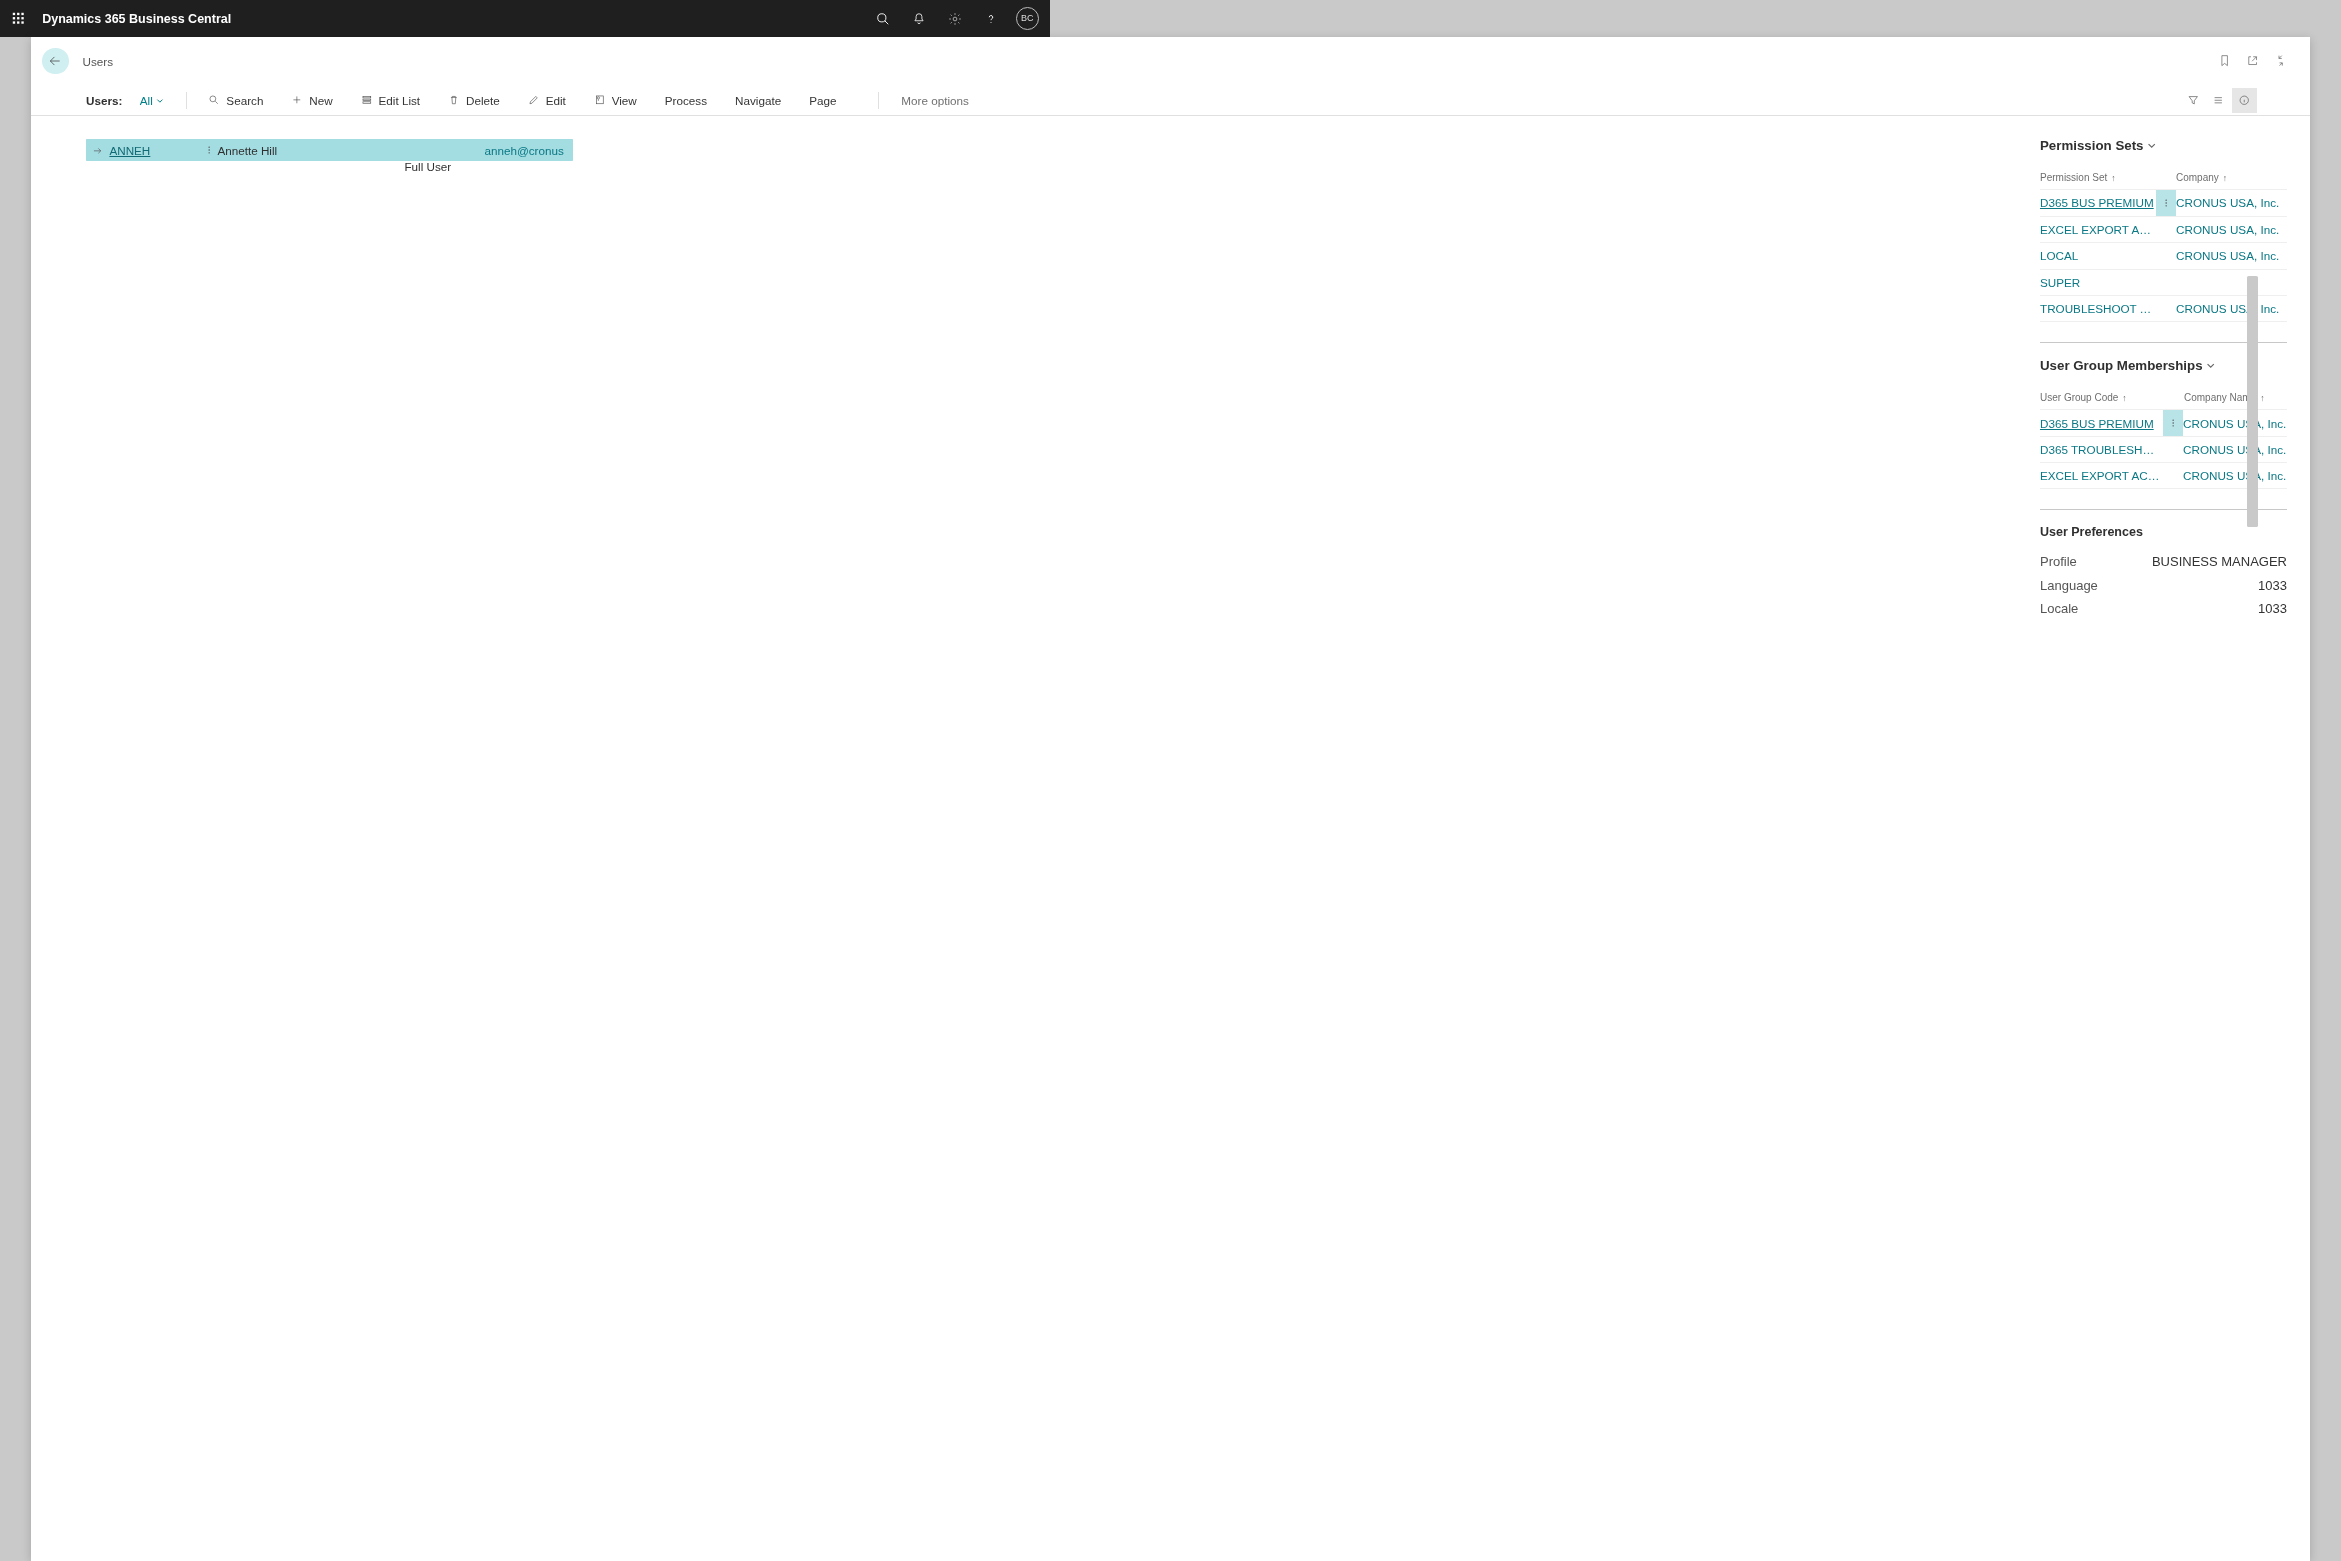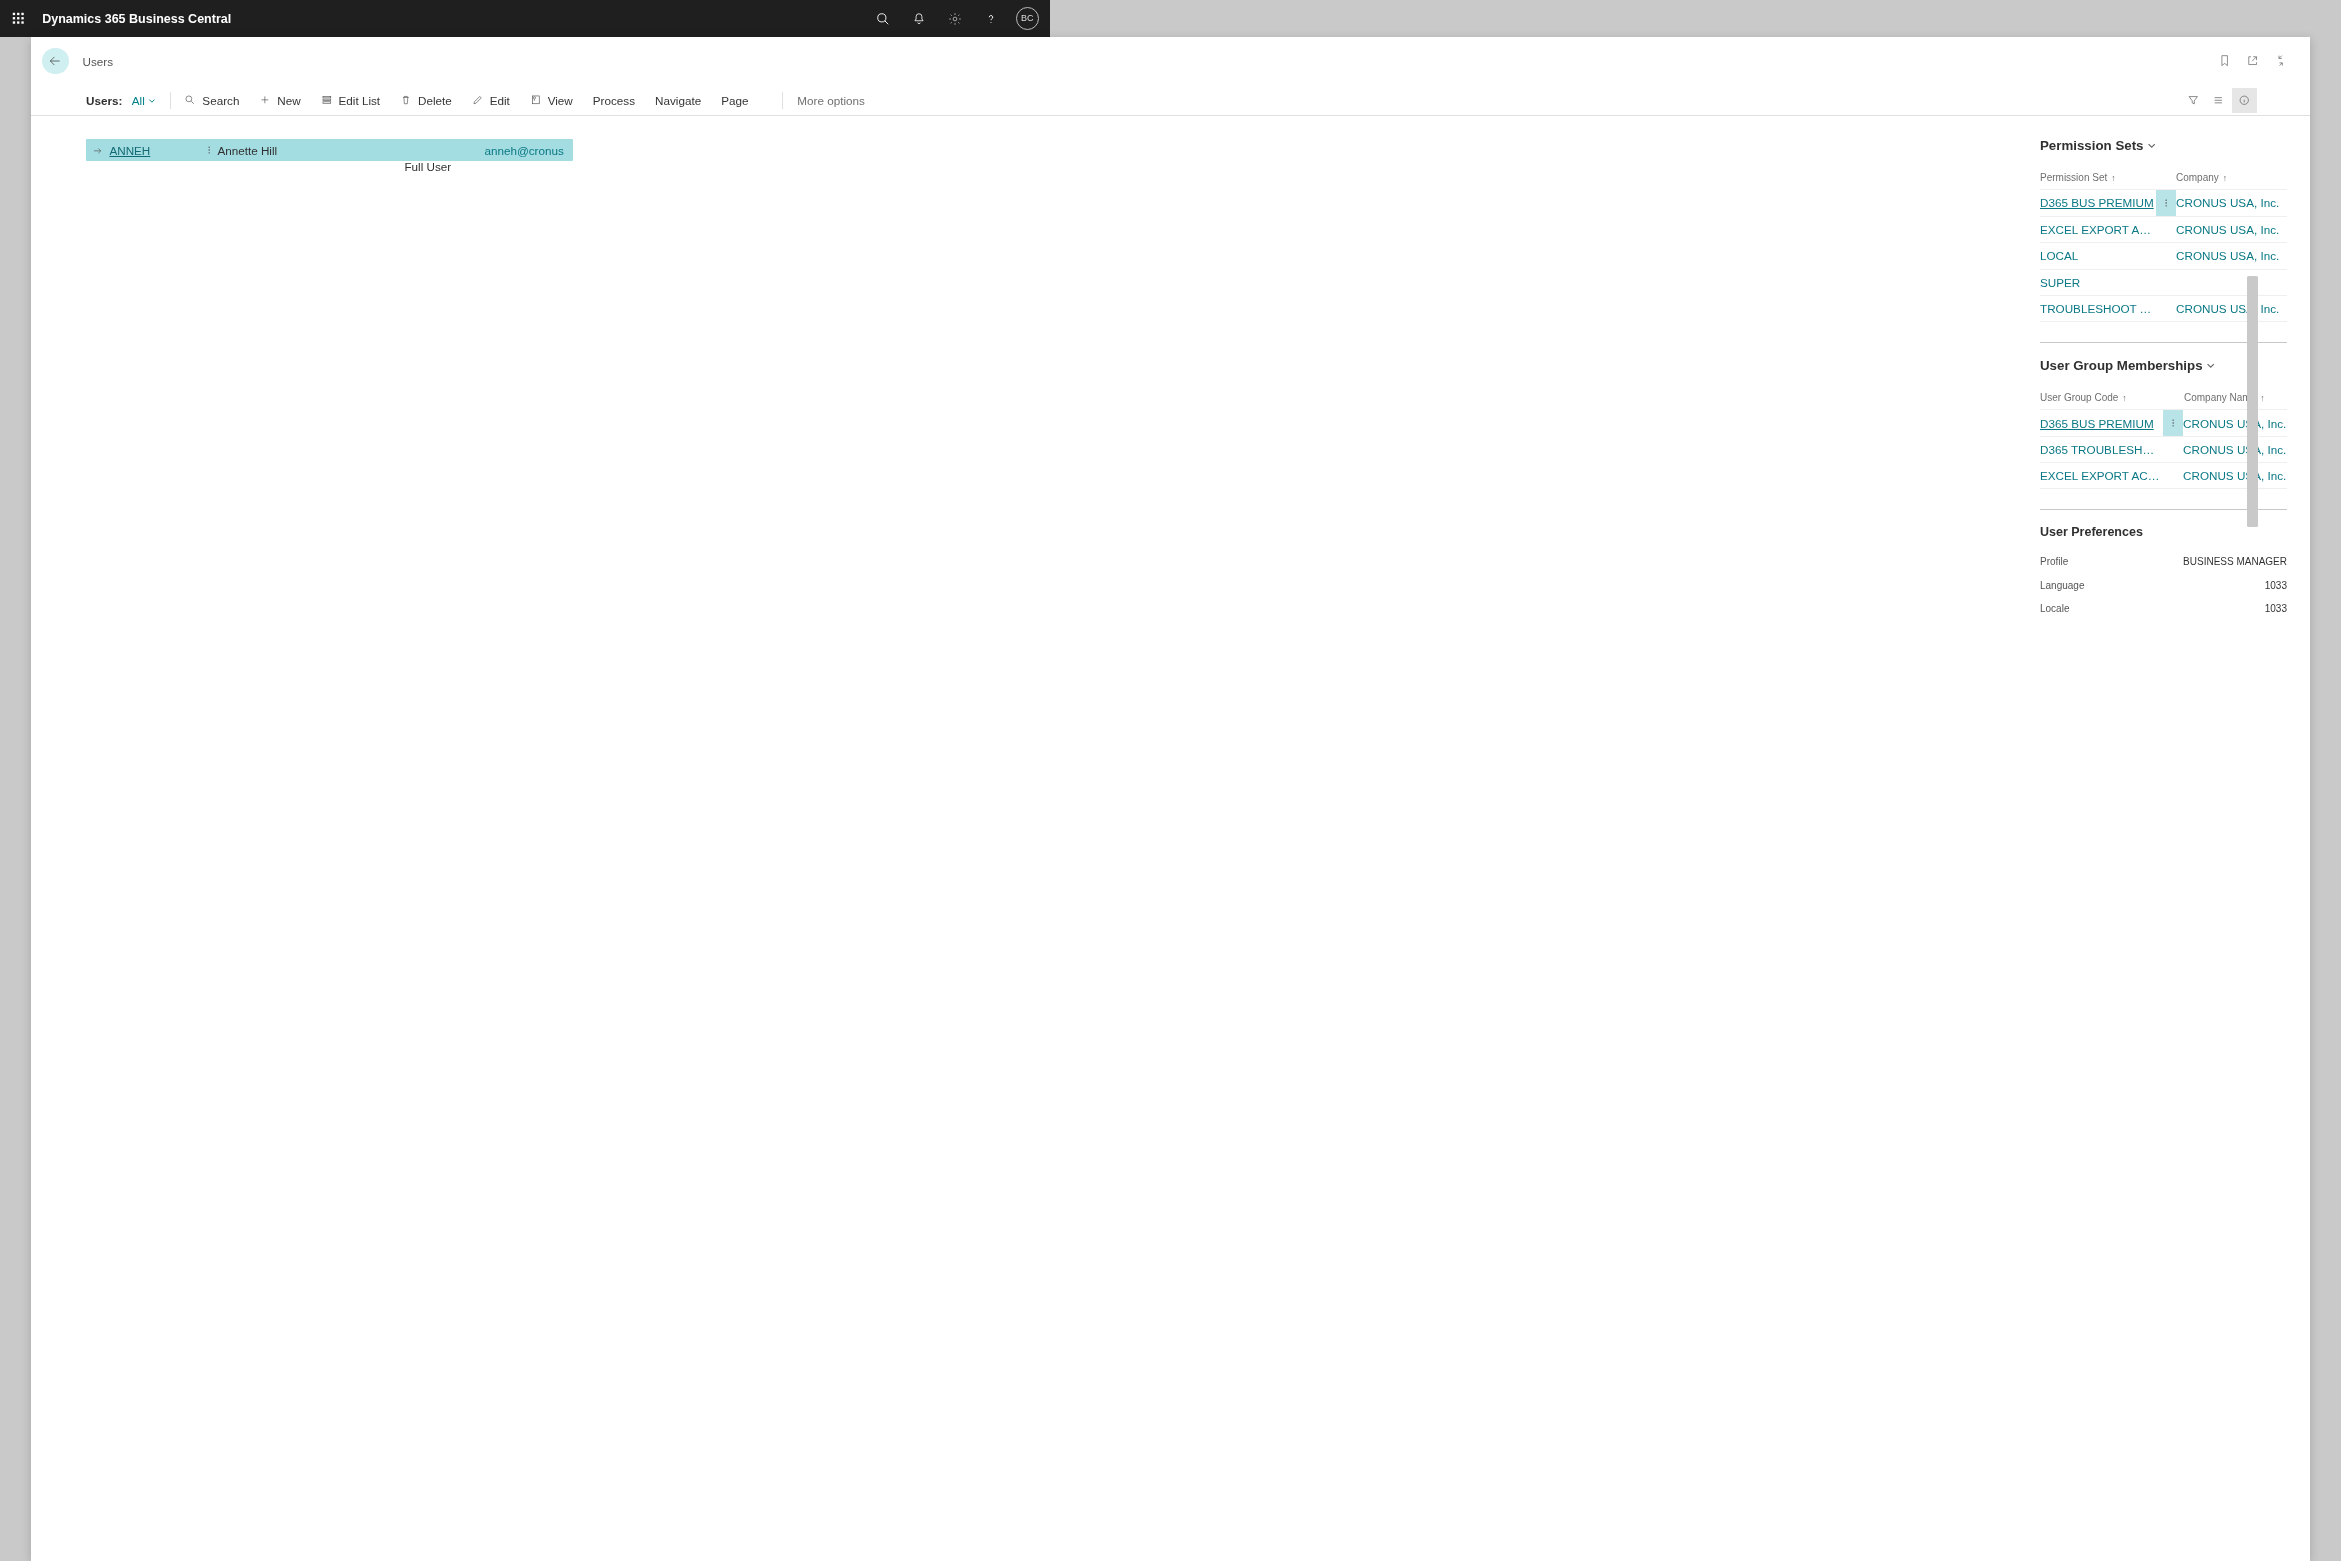--- a/index.html
+++ b/index.html
@@ -68,21 +68,21 @@
     cursor:pointer;margin-right:14px;
   }
   .back-btn svg{width:14px;height:14px;stroke:#444;fill:none;stroke-width:1.3;}
   .page-title{font-size:11.7px;color:#555;}
   .page-header-spacer{flex:1;}
   .header-icon{width:28px;height:28px;display:flex;align-items:center;justify-content:center;cursor:pointer;}
   .header-icon svg{width:13.3px;height:13.3px;stroke:#585858;fill:none;stroke-width:1.2;}
 
   
   .toolbar{
-    display:flex;align-items:center;gap:0;height:31px;padding:0 0 0 55px;border-bottom:0.8px solid var(--border);
+    display:flex;align-items:center;gap:8px;height:31px;padding:0 0 0 55px;border-bottom:0.8px solid var(--border);
     position:relative;
     text-align:right;
   }
   .toolbar .label{font-weight:600;margin-right:9.4px;}
   .toolbar .filter-chip{color:var(--teal);display:inline-flex;align-items:center;gap:3.1px;cursor:pointer;}
   .chev-down{display:inline-block;}
   .chev-down svg{width:7.8px;height:7.8px;stroke:currentColor;fill:none;stroke-width:1.5;}
   .vdiv{width:0.8px;height:17px;background:var(--border);margin:0 14px;}
   .tool-btn{display:inline-flex;align-items:center;gap:6.2px;cursor:pointer;margin-right:20px;color:#353535;}
   .tool-btn svg{width:11.7px;height:11.7px;stroke:#4b4b4b;fill:none;stroke-width:1.3;}
@@ -133,21 +133,21 @@
   .sub-row .c1.underlined{text-decoration:underline;}
   .sub-row .cmenu{width:20px;display:flex;align-items:center;justify-content:center;}
   .sub-row .cmenu.active{background:var(--teal-bg-light);height:100%;cursor:pointer;}
   .sub-row .c2{flex:1;color:var(--teal-link);cursor:pointer;}
   .divider{height:0.8px;background:#c8c8c8;margin:20px 0 15.6px 0;width:247px;}
 
   .sub-table.ugm .sub-head .c1{width:144px;}
   .sub-table.ugm .sub-row .c1{width:123px;}
 
   .prefs{width:247px;}
-  .pref-row{display:flex;align-items:center;height:23.4px;font-size:10px;text-align:right;}
+  .pref-row{display:flex;align-items:center;height:23.4px;font-size:13px;text-align:right;}
   .pref-row .pl{color:#555;}
   .pref-row .pv{margin-left:auto;color:#333;}
 
   
   .scroll-ind{position:absolute;right:52px;top:160px;width:11px;height:251px;background:#c9c9c9;border-radius:1.6px;}
 
 </style>
 </head>
 <body>
 

